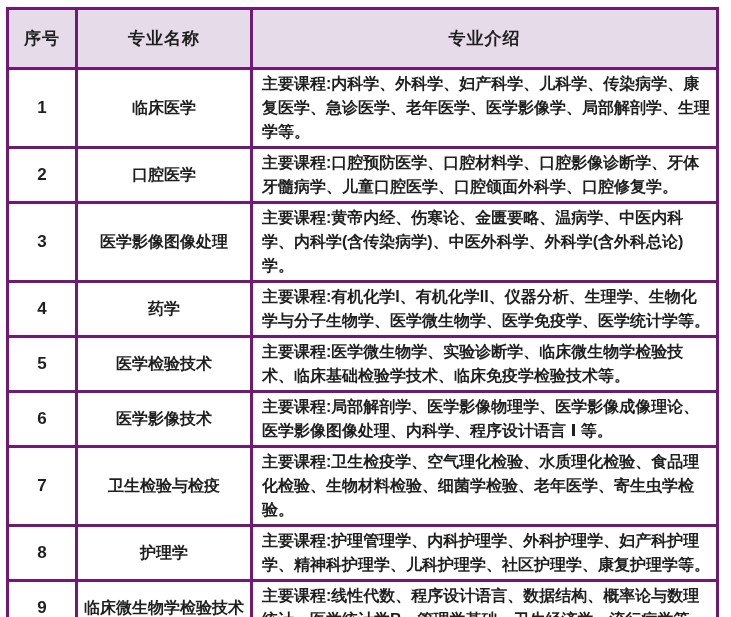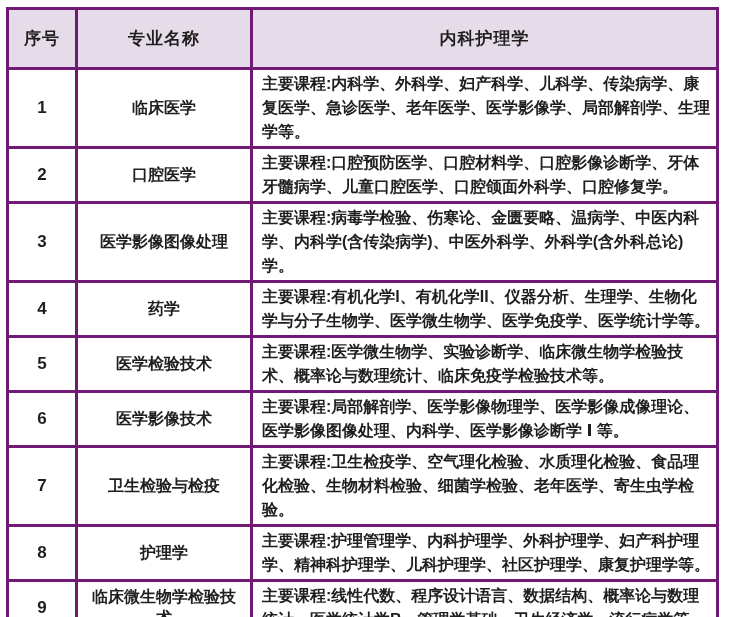--- a/index.html
+++ b/index.html
@@ -44,21 +44,21 @@
     text-align: center;
     letter-spacing: 1px;
   }
   td.col-index {
     text-align: center;
     font-size: 17px;
   }
   td.col-major {
     text-align: center;
     font-size: 16px;
-    padding: 0 12px;
+    padding: 0 4px;
   }
   td.col-intro {
     text-align: left;
     font-size: 16px;
     line-height: 24px;
     padding: 2px 6px 2px 9px;
   }
 </style>
 </head>
 <body>
@@ -67,58 +67,58 @@
   <table class="majors">
     <colgroup>
       <col class="c-index">
       <col class="c-major">
       <col class="c-intro">
     </colgroup>
     <thead>
       <tr>
         <th>序号</th>
         <th>专业名称</th>
-        <th>内科护理学</th>
+        <th>专业介绍</th>
       </tr>
     </thead>
     <tbody id="table-body">
   <tr>
     <td class="col-index">1</td>
     <td class="col-major">临床医学</td>
     <td class="col-intro">主要课程:内科学、外科学、妇产科学、儿科学、传染病学、康复医学、急诊医学、老年医学、医学影像学、局部解剖学、生理学等。</td>
   </tr>
 
   <tr>
     <td class="col-index">2</td>
     <td class="col-major">口腔医学</td>
     <td class="col-intro">主要课程:口腔预防医学、口腔材料学、口腔影像诊断学、牙体牙髓病学、儿童口腔医学、口腔颌面外科学、口腔修复学。</td>
   </tr>
 
   <tr>
     <td class="col-index">3</td>
     <td class="col-major">医学影像图像处理</td>
-    <td class="col-intro">主要课程:病毒学检验、伤寒论、金匮要略、温病学、中医内科学、内科学(含传染病学)、中医外科学、外科学(含外科总论)学。</td>
+    <td class="col-intro">主要课程:黄帝内经、伤寒论、金匮要略、温病学、中医内科学、内科学(含传染病学)、中医外科学、外科学(含外科总论)学。</td>
   </tr>
 
   <tr>
     <td class="col-index">4</td>
     <td class="col-major">药学</td>
     <td class="col-intro">主要课程:有机化学I、有机化学II、仪器分析、生理学、生物化学与分子生物学、医学微生物学、医学免疫学、医学统计学等。</td>
   </tr>
 
   <tr>
     <td class="col-index">5</td>
     <td class="col-major">医学检验技术</td>
-    <td class="col-intro">主要课程:医学微生物学、实验诊断学、临床微生物学检验技术、概率论与数理统计、临床免疫学检验技术等。</td>
+    <td class="col-intro">主要课程:医学微生物学、实验诊断学、临床微生物学检验技术、临床基础检验学技术、临床免疫学检验技术等。</td>
   </tr>
 
   <tr>
     <td class="col-index">6</td>
     <td class="col-major">医学影像技术</td>
-    <td class="col-intro">主要课程:局部解剖学、医学影像物理学、医学影像成像理论、医学影像图像处理、内科学、医学影像诊断学 Ⅰ 等。</td>
+    <td class="col-intro">主要课程:局部解剖学、医学影像物理学、医学影像成像理论、医学影像图像处理、内科学、程序设计语言 Ⅰ 等。</td>
   </tr>
 
   <tr>
     <td class="col-index">7</td>
     <td class="col-major">卫生检验与检疫</td>
     <td class="col-intro">主要课程:卫生检疫学、空气理化检验、水质理化检验、食品理化检验、生物材料检验、细菌学检验、老年医学、寄生虫学检验。</td>
   </tr>
 
   <tr>
     <td class="col-index">8</td>

